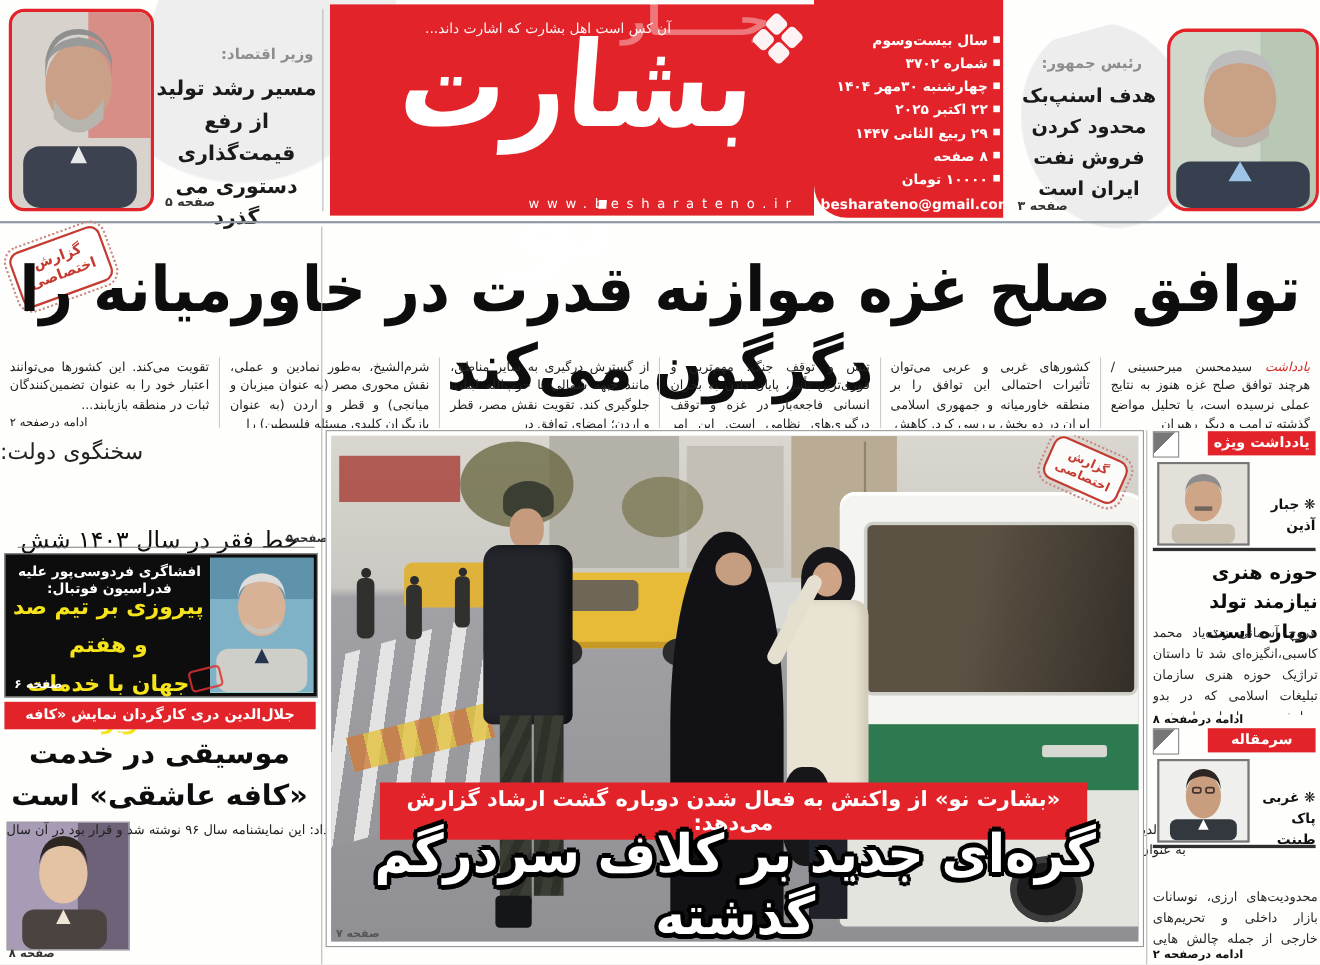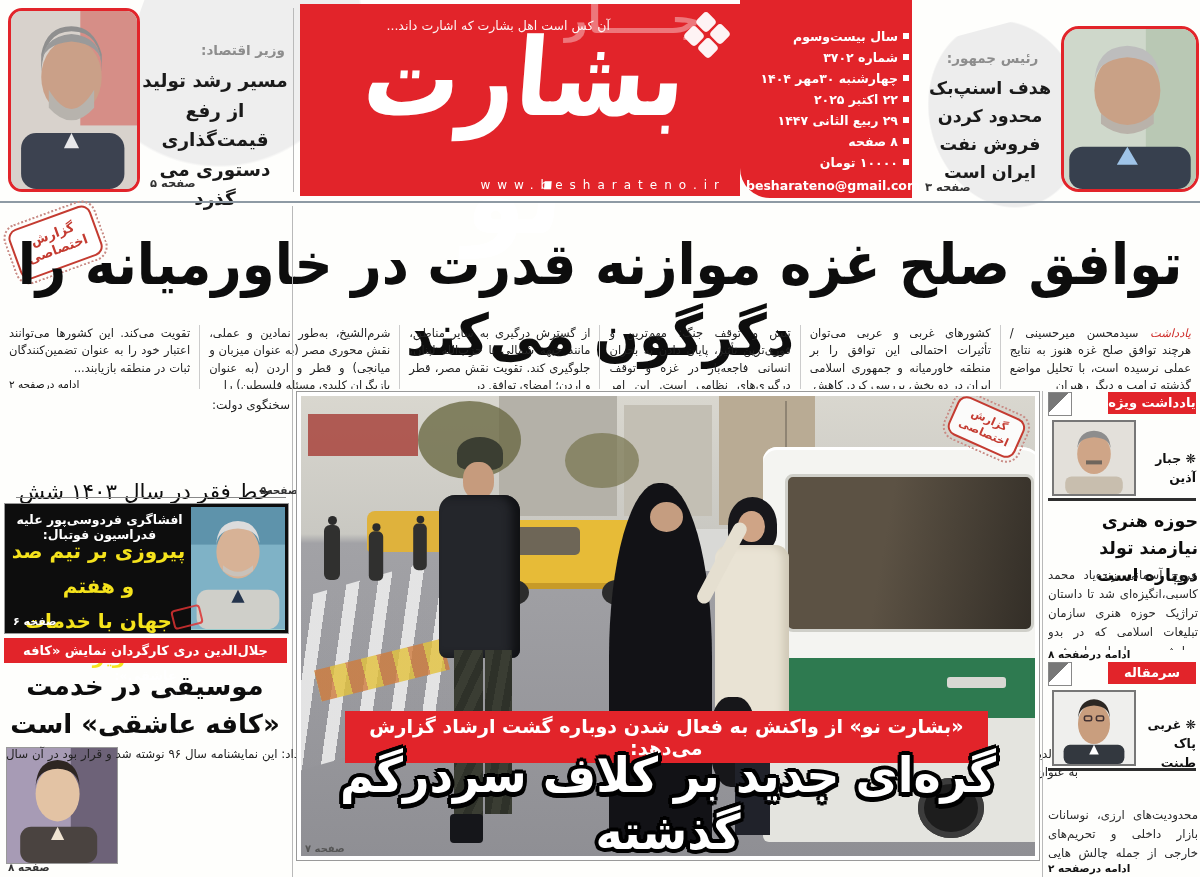--- a/index.html
+++ b/index.html
@@ -33,36 +33,36 @@
          font-size:13px;line-height:1.25;padding:8px 10px;}
   .lead-kicker{position:absolute;top:212px;left:0;width:100%;text-align:center;font-weight:bold;font-size:15px;color:#3a3a3a;}
   .lead-headline{position:absolute;top:234px;left:0;width:100%;text-align:center;font-weight:bold;
                  font-size:53px;color:#0d0d0d;transform:scaleY(1.08);line-height:1.25;}
   .lede{position:absolute;top:325px;left:0;width:1200px;height:64px;display:flex;}
   .lede .col{flex:1;padding:0 9px;font-size:11.5px;font-weight:normal;color:#222;text-align:justify;line-height:1.5;border-left:1px solid #ccc;overflow:hidden;}
   .lede .col:last-child{border-left:none;}
   .lede .lbl{color:#cf2e2b;font-style:italic;}
   .lede .more{float:left;font-size:10.5px;color:#111;}
   
-  .spk-kicker{position:absolute;top:398px;left:0;width:290px;text-align:right;font-size:12px;color:#222;}
+  .spk-kicker{position:absolute;top:398px;left:0;width:290px;text-align:left;font-size:20px;color:#222;}
   .spk-head{position:absolute;top:432px;left:0;width:290px;text-align:center;font-weight:normal;font-size:21.5px;line-height:1.5;color:#0d0d0d;margin-top:44px;}
   .football{position:absolute;left:4px;top:503px;width:283px;height:129px;background:#0d0d0d;border:1px solid #999;}
   .fb-kicker{position:absolute;top:8px;right:100px;left:6px;color:#fff;font-weight:bold;font-size:12.5px;text-align:center;}
   .fb-head{position:absolute;top:30px;right:100px;left:4px;color:#f5e31c;font-weight:bold;font-size:20px;text-align:center;line-height:1.75;}
   .fb-page{position:absolute;bottom:5px;left:8px;color:#fff;font-size:11px;font-weight:bold;}
   .fb-photo{position:absolute;top:3px;bottom:3px;right:3px;width:94px;background:#9cc;overflow:hidden;}
   .fb-sign{position:absolute;bottom:6px;right:86px;width:26px;height:16px;border:2px solid #d33;border-radius:4px;transform:rotate(-14deg);opacity:.85;}
   .music-bar{position:absolute;left:4px;top:638px;width:283px;height:25px;background:#e2242a;color:#fff;
              font-weight:bold;font-size:13px;text-align:center;line-height:25px;}
   .music-head{position:absolute;left:0;top:668px;width:290px;text-align:center;font-weight:bold;font-size:26px;line-height:1.45;color:#0d0d0d;}
   .music-body{position:absolute;right:122px;left:0;top:745px;height:118px;font-size:11.8px;color:#222;text-align:justify;line-height:1.55;padding-left:6px;overflow:hidden;}
   .music-photo{position:absolute;left:6px;top:747px;width:110px;height:115px;border:1px solid #999;background:#b9aec2;}
   
   .sb-header{position:absolute;left:1048px;width:148px;height:22px;}
-  .sb-header .bar{position:absolute;right:0;top:0;height:22px;width:88px;background:#e2242a;color:#fff;
+  .sb-header .bar{position:absolute;right:0;top:0;height:22px;width:98px;background:#e2242a;color:#fff;
                   font-weight:bold;font-size:13px;line-height:22px;text-align:center;}
   .sb-header .fold{position:absolute;left:0;top:0;width:22px;height:22px;border:1px solid #888;
                    background:linear-gradient(315deg,#fff 0 55%,#777 55% 100%);}
   .sb-author{position:absolute;font-weight:bold;font-size:12.5px;color:#111;line-height:1.5;text-align:right;}
   .sb-rule{position:absolute;left:1048px;width:148px;height:3px;background:#2e2e2e;}
   .sb-head{position:absolute;left:1048px;width:150px;font-weight:bold;font-size:17.5px;line-height:1.55;color:#0d0d0d;text-align:right;}
   .sb-body{position:absolute;left:1048px;width:150px;font-size:11.8px;color:#2b2b2b;text-align:justify;line-height:1.6;overflow:hidden;}
   .sb-more{position:absolute;left:1048px;width:150px;font-size:10.5px;font-weight:bold;color:#111;text-align:left;}
   
   .photo-frame{position:absolute;left:296px;top:391px;width:744px;height:470px;background:#fff;border:1px solid #999;padding:4px;box-sizing:border-box;}

